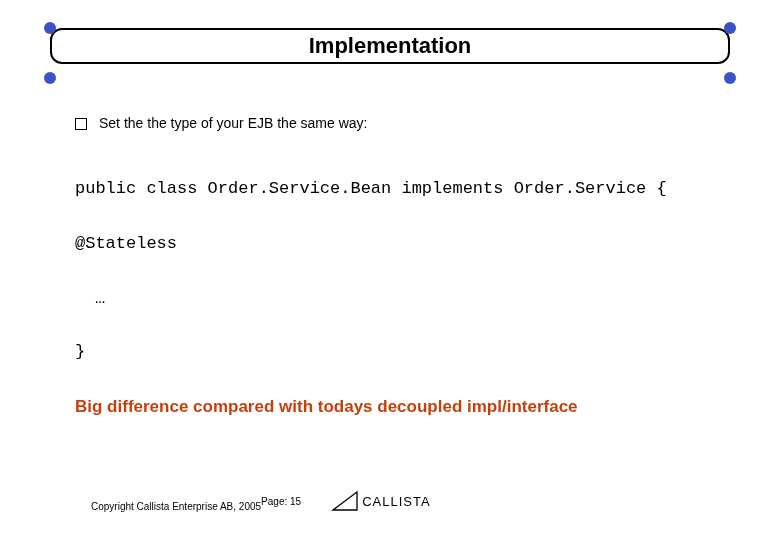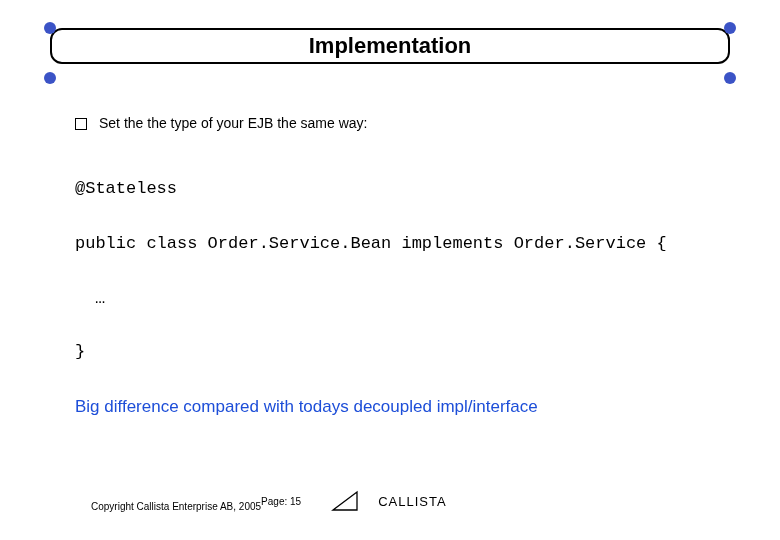--- a/index.html
+++ b/index.html
@@ -66,22 +66,23 @@
   .code-line {
     font-family: "Courier New", Courier, monospace;
     font-size: 17px;
     color: #000;
     margin-bottom: 36px;
   }
   .code-line.tight { margin-bottom: 34px; }
   .indent { padding-left: 20px; }
   .note {
     font-size: 17px;
-    color: #1d4ed8;
+    color: #c2410c;
     margin-top: 11px;
+    font-weight: bold;
   }
 
   .footer {
     position: absolute;
     left: 75px;
     right: 30px;
     bottom: 28px;
     display: flex;
     align-items: flex-end;
     justify-content: flex-start;
@@ -90,21 +91,21 @@
     margin-left: 16px;
   }
   .footer-right {
     display: flex;
     align-items: center;
     gap: 30px;
   }
   .logo {
     display: flex;
     align-items: center;
-    gap: 19px;
+    gap: 3px;
   }
   .logo svg { display: block; }
   .logo-text {
     font-family: Arial, sans-serif;
     font-size: 13px;
     letter-spacing: 1px;
     color: #000;
     font-weight: 500;
   }
 </style>
@@ -118,22 +119,22 @@
 <div class="corner-dot dot-tr"></div>
 <div class="corner-dot dot-bl"></div>
 <div class="corner-dot dot-br"></div>
 
 <div class="content">
   <div class="bullet-row">
     <span class="bullet-box"></span>
     <span class="bullet-text">Set the the type of your EJB the same way:</span>
   </div>
 
+  <div class="code-line">public class Order.Service.Bean implements Order.Service {</div>
   <div class="code-line">@Stateless</div>
-  <div class="code-line">public class Order.Service.Bean implements Order.Service {</div>
   <div class="code-line tight indent">…</div>
   <div class="code-line">}</div>
 
   <div class="note">Big difference compared with todays decoupled impl/interface</div>
 </div>
 
 <div class="footer">
   <span>Copyright Callista Enterprise AB, 2005</span>
   <div class="footer-right">
     <span>Page: 15</span>

